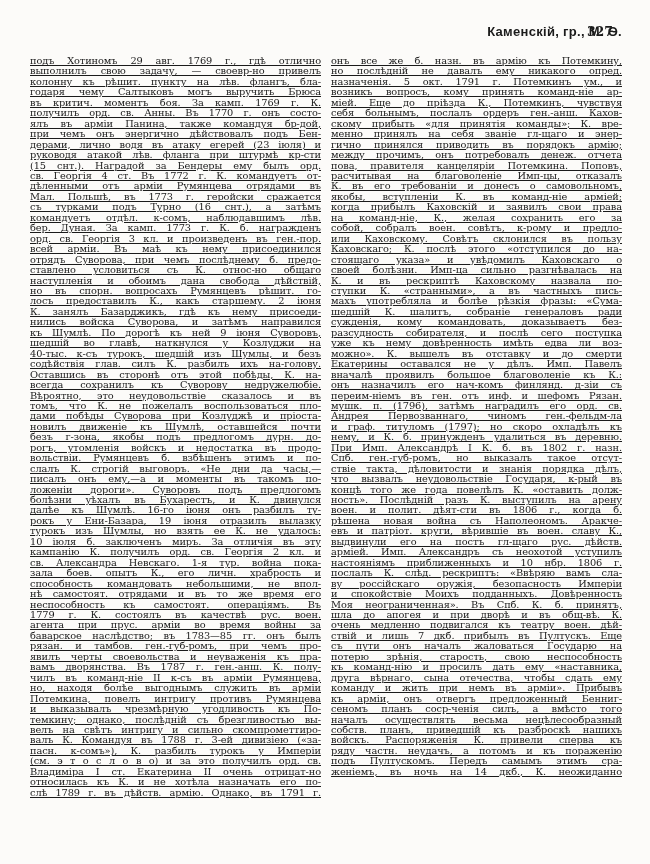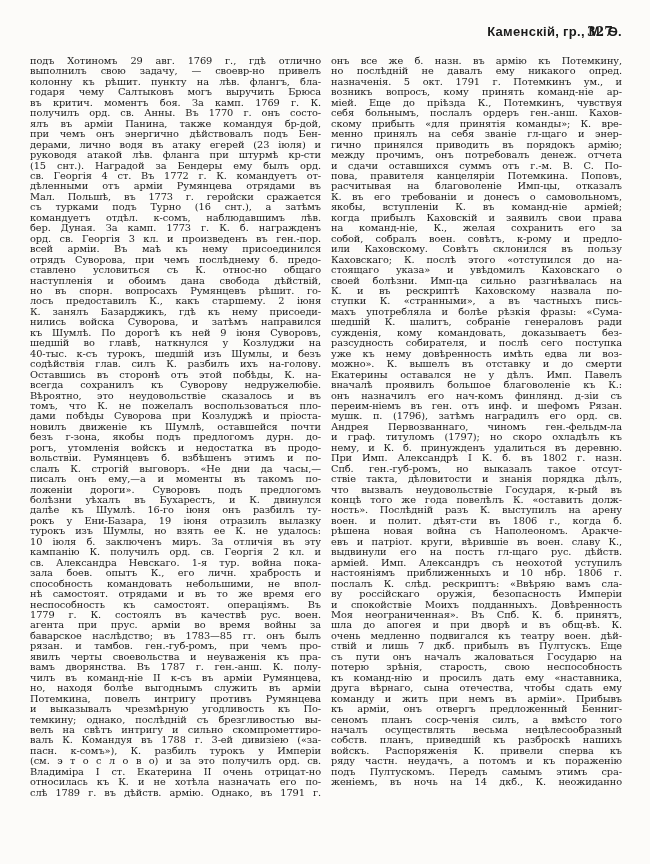--- a/index.html
+++ b/index.html
@@ -37,20 +37,21 @@
   .page-number {
     position: absolute;
     right: 9px;
     top: 0;
     font-size: 12.5px;
     font-weight: bold;
   }
   .columns {
     display: flex;
     gap: 10px;
+    text-decoration: underline;
   }
   .column {
     width: 291px;
     font-size: 9.8px;
     line-height: 10.45px;
     letter-spacing: -0.1px;
   }
   .line {
     text-align: justify;
     text-align-last: justify;
@@ -146,21 +147,20 @@
         <div class="line">онъ все же б. назн. въ армію къ Потемкину,</div>
         <div class="line">но послѣдній не давалъ ему никакого опред.</div>
         <div class="line">назначенія. 5 окт. 1791 г. Потемкинъ ум., и</div>
         <div class="line">возникъ вопросъ, кому принять команд-ніе ар-</div>
         <div class="line">міей. Еще до пріѣзда К., Потемкинъ, чувствуя</div>
         <div class="line">себя больнымъ, послалъ ордеръ ген.-анш. Кахов-</div>
         <div class="line">скому прибыть «для принятія команды»; К. вре-</div>
         <div class="line">менно принялъ на себя званіе гл-щаго и энер-</div>
         <div class="line">гично принялся приводить въ порядокъ армію;</div>
         <div class="line">между прочимъ, онъ потребовалъ денеж. отчета</div>
-        <div class="line">и сдачи оставшихся суммъ отъ г.-м. В. С. По-</div>
         <div class="line">пова, правителя канцеляріи Потемкина. Поповъ,</div>
         <div class="line">расчитывая на благоволеніе Имп-цы, отказалъ</div>
         <div class="line">К. въ его требованіи и донесъ о самовольномъ,</div>
         <div class="line">якобы, вступленіи К. въ команд-ніе арміей;</div>
         <div class="line">когда прибылъ Каховскій и заявилъ свои права</div>
         <div class="line">на команд-ніе, К., желая сохранить его за</div>
         <div class="line">собой, собралъ воен. совѣтъ, к-рому и предло-</div>
         <div class="line">или Каховскому. Совѣтъ склонился въ пользу</div>
         <div class="line">Каховскаго; К. послѣ этого «отступился до на-</div>
         <div class="line">стоящаго указа» и увѣдомилъ Каховскаго о</div>

